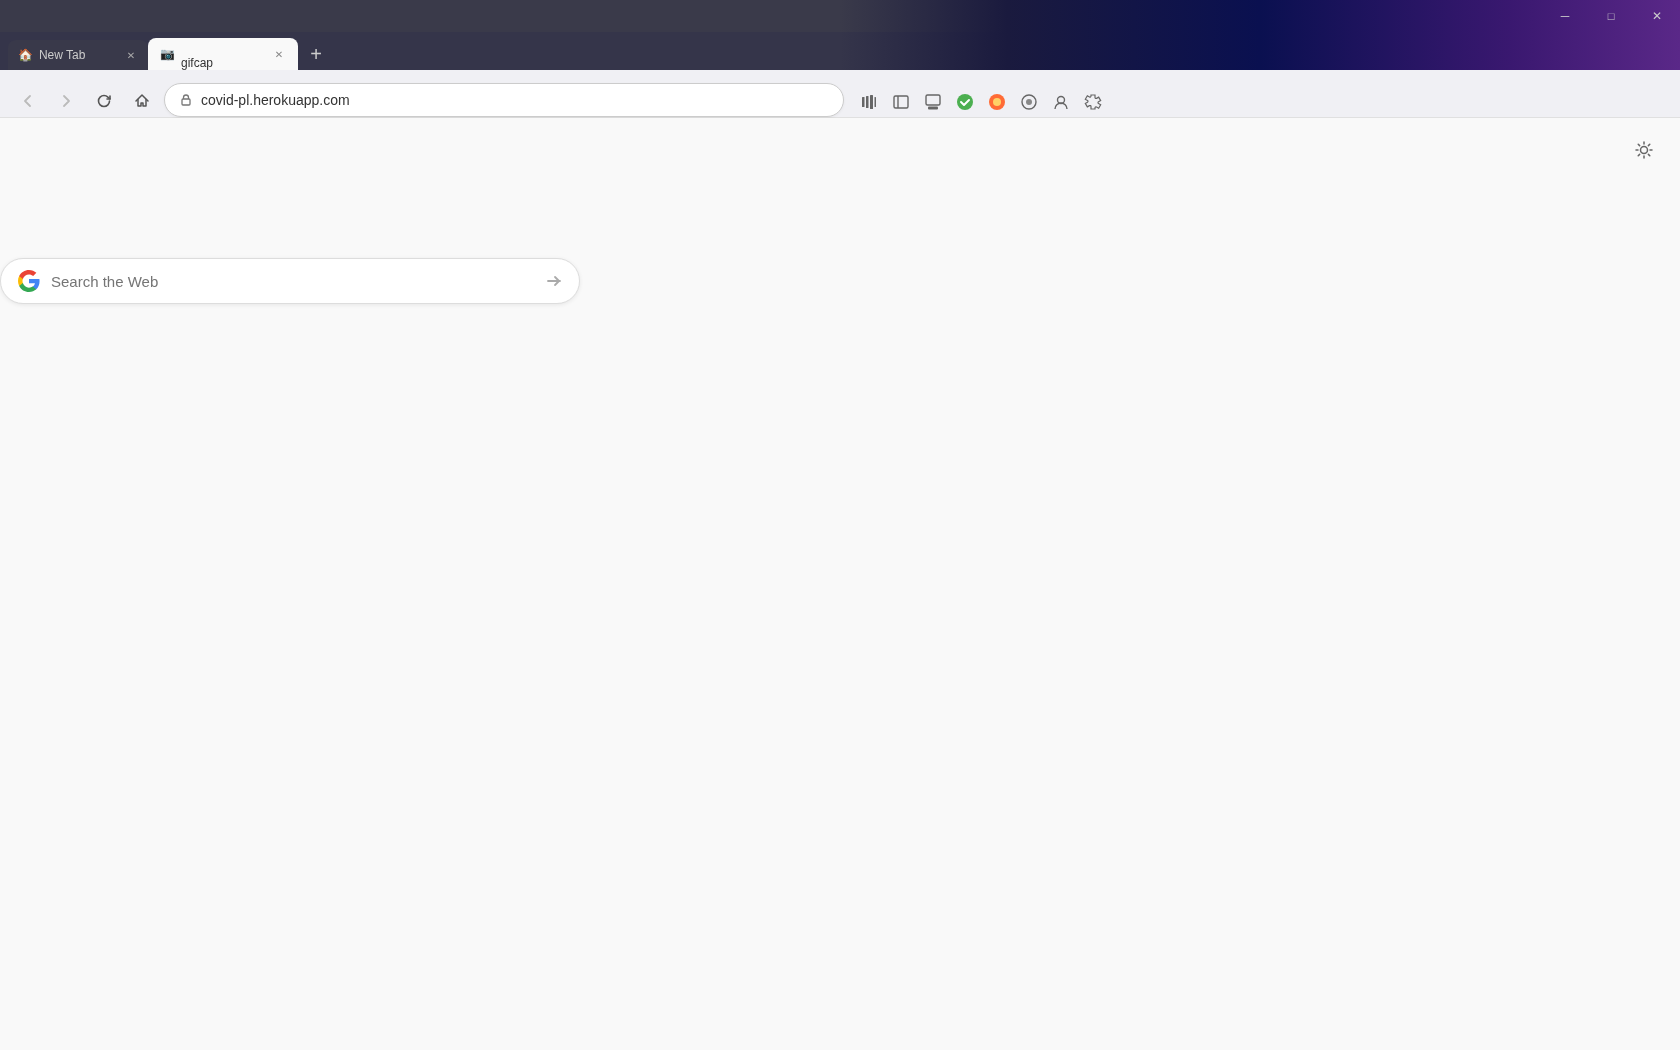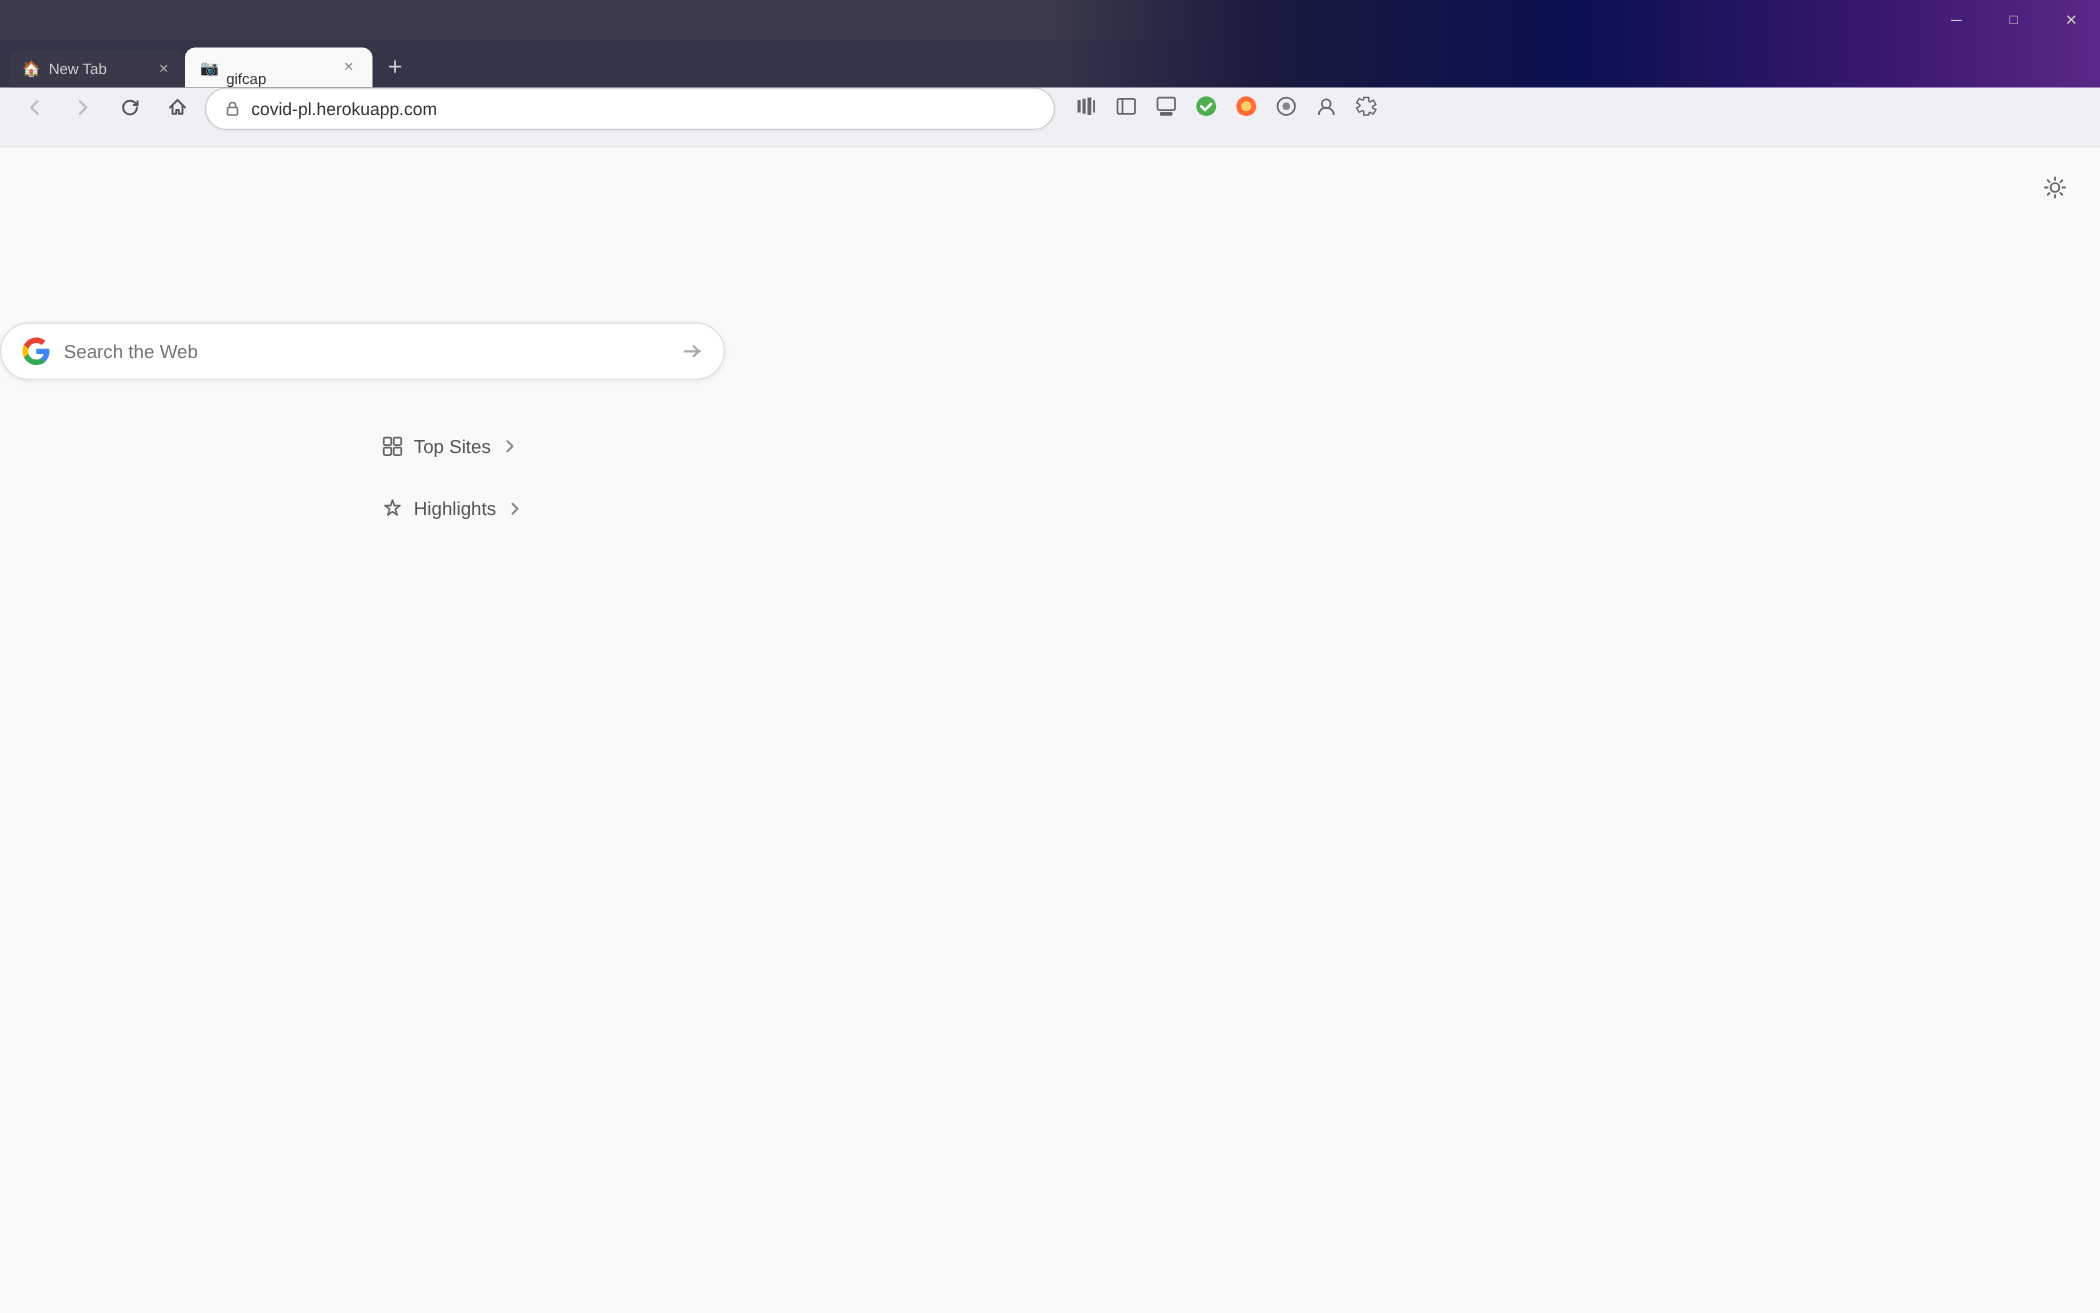--- a/index.html
+++ b/index.html
@@ -53,21 +53,21 @@
     <span style="font-size:12px;">📷</span>
     <span style="flex:1; overflow:hidden; text-overflow:ellipsis; white-space:nowrap;margin-top:18px;">gifcap</span>
     <span style="width:14px; height:14px; display:flex; align-items:center; justify-content:center; font-size:10px; color:#888; cursor:pointer;">✕</span>
   </div>
 
   <div style="width:28px; height:28px; border-radius:50%; display:flex; align-items:center; justify-content:center; color:#ccc; font-size:20px; cursor:pointer; position:relative; z-index:1; margin-left:4px; margin-bottom:2px;">
     <span>+</span>
   </div>
 </div>
 
-<div style="height:48px; background:#f0f0f4; display:flex; align-items:flex-start; padding:0 12px; gap:6px; border-bottom:1px solid #e0e0e0;">
+<div style="height:48px; background:#f0f0f4; display:flex; align-items:flex-end; padding:0 12px; gap:6px; border-bottom:1px solid #e0e0e0;">
 
   <div class="nav-btn" style="width:32px; height:32px; border-radius:50%; display:flex; align-items:center; justify-content:center; cursor:pointer; color:#bbb; font-size:16px;">
     <svg width="16" height="16" viewBox="0 0 16 16" fill="#bbb">
         <path d="M10 3L5 8l5 5" stroke="#bbb" stroke-width="1.8" fill="none" stroke-linecap="round" stroke-linejoin="round"></path>
       </svg>
   </div>
 
   <div style="width:32px; height:32px; border-radius:50%; display:flex; align-items:center; justify-content:center; cursor:pointer; color:#bbb; font-size:16px;">
     <svg width="16" height="16" viewBox="0 0 16 16" fill="none">
         <path d="M6 3l5 5-5 5" stroke="#bbb" stroke-width="1.8" fill="none" stroke-linecap="round" stroke-linejoin="round"></path>
@@ -177,42 +177,14 @@
         <path d="M12 5.38c1.62 0 3.06.56 4.21 1.64l3.15-3.15C17.45 2.09 14.97 1 12 1 7.7 1 3.99 3.47 2.18 7.07l3.66 2.84c.87-2.6 3.3-4.53 6.16-4.53z" fill="#EA4335"></path>
       </svg>
       <input style="flex: 1 1 0%; font-size: 15px; color: rgb(85, 85, 85); border: none; outline: none; background: transparent;" placeholder="Search the Web">
 
       <svg width="18" height="18" viewBox="0 0 18 18">
           <path d="M3 9h12M10 5l4 4-4 4" stroke="#aaa" stroke-width="1.8" fill="none" stroke-linecap="round" stroke-linejoin="round"></path>
         </svg>
     </div>
   </div>
 
-  <div style="margin-top: 40px; width:300px; align-self:flex-start; margin-left:305px; display:flex; flex-direction:column; gap:24px;">
-
-    <div style="display:flex; align-items:center; gap:8px; cursor:pointer; padding:4px 0;">
-
-      <svg width="18" height="18" viewBox="0 0 18 18">
-        <rect x="2" y="2" width="6" height="6" rx="1" stroke="#666" stroke-width="1.4" fill="none"></rect>
-        <rect x="10" y="2" width="6" height="6" rx="1" stroke="#666" stroke-width="1.4" fill="none"></rect>
-        <rect x="2" y="10" width="6" height="6" rx="1" stroke="#666" stroke-width="1.4" fill="none"></rect>
-        <rect x="10" y="10" width="6" height="6" rx="1" stroke="#666" stroke-width="1.4" fill="none"></rect>
-      </svg>
-      <span style="font-size:15px; color:#555;">Top Sites</span>
-      <svg width="14" height="14" viewBox="0 0 14 14">
-          <path d="M5 3l4 4-4 4" stroke="#888" stroke-width="1.6" fill="none" stroke-linecap="round" stroke-linejoin="round"></path>
-        </svg>
-    </div>
-
-    <div style="display:flex; align-items:center; gap:8px; cursor:pointer; padding:4px 0;">
-
-      <svg width="18" height="18" viewBox="0 0 18 18">
-        <path d="M9 2l1.5 4.5H15l-3.75 2.75L12.75 14 9 11.25 5.25 14l1.5-4.75L3 6.5h4.5L9 2z" stroke="#666" stroke-width="1.3" fill="none" stroke-linejoin="round"></path>
-      </svg>
-      <span style="font-size:15px; color:#555;">Highlights</span>
-      <svg width="14" height="14" viewBox="0 0 14 14">
-          <path d="M5 3l4 4-4 4" stroke="#888" stroke-width="1.6" fill="none" stroke-linecap="round" stroke-linejoin="round"></path>
-        </svg>
-    </div>
-
-  </div>
 
 </div>
 
 </body></html>

